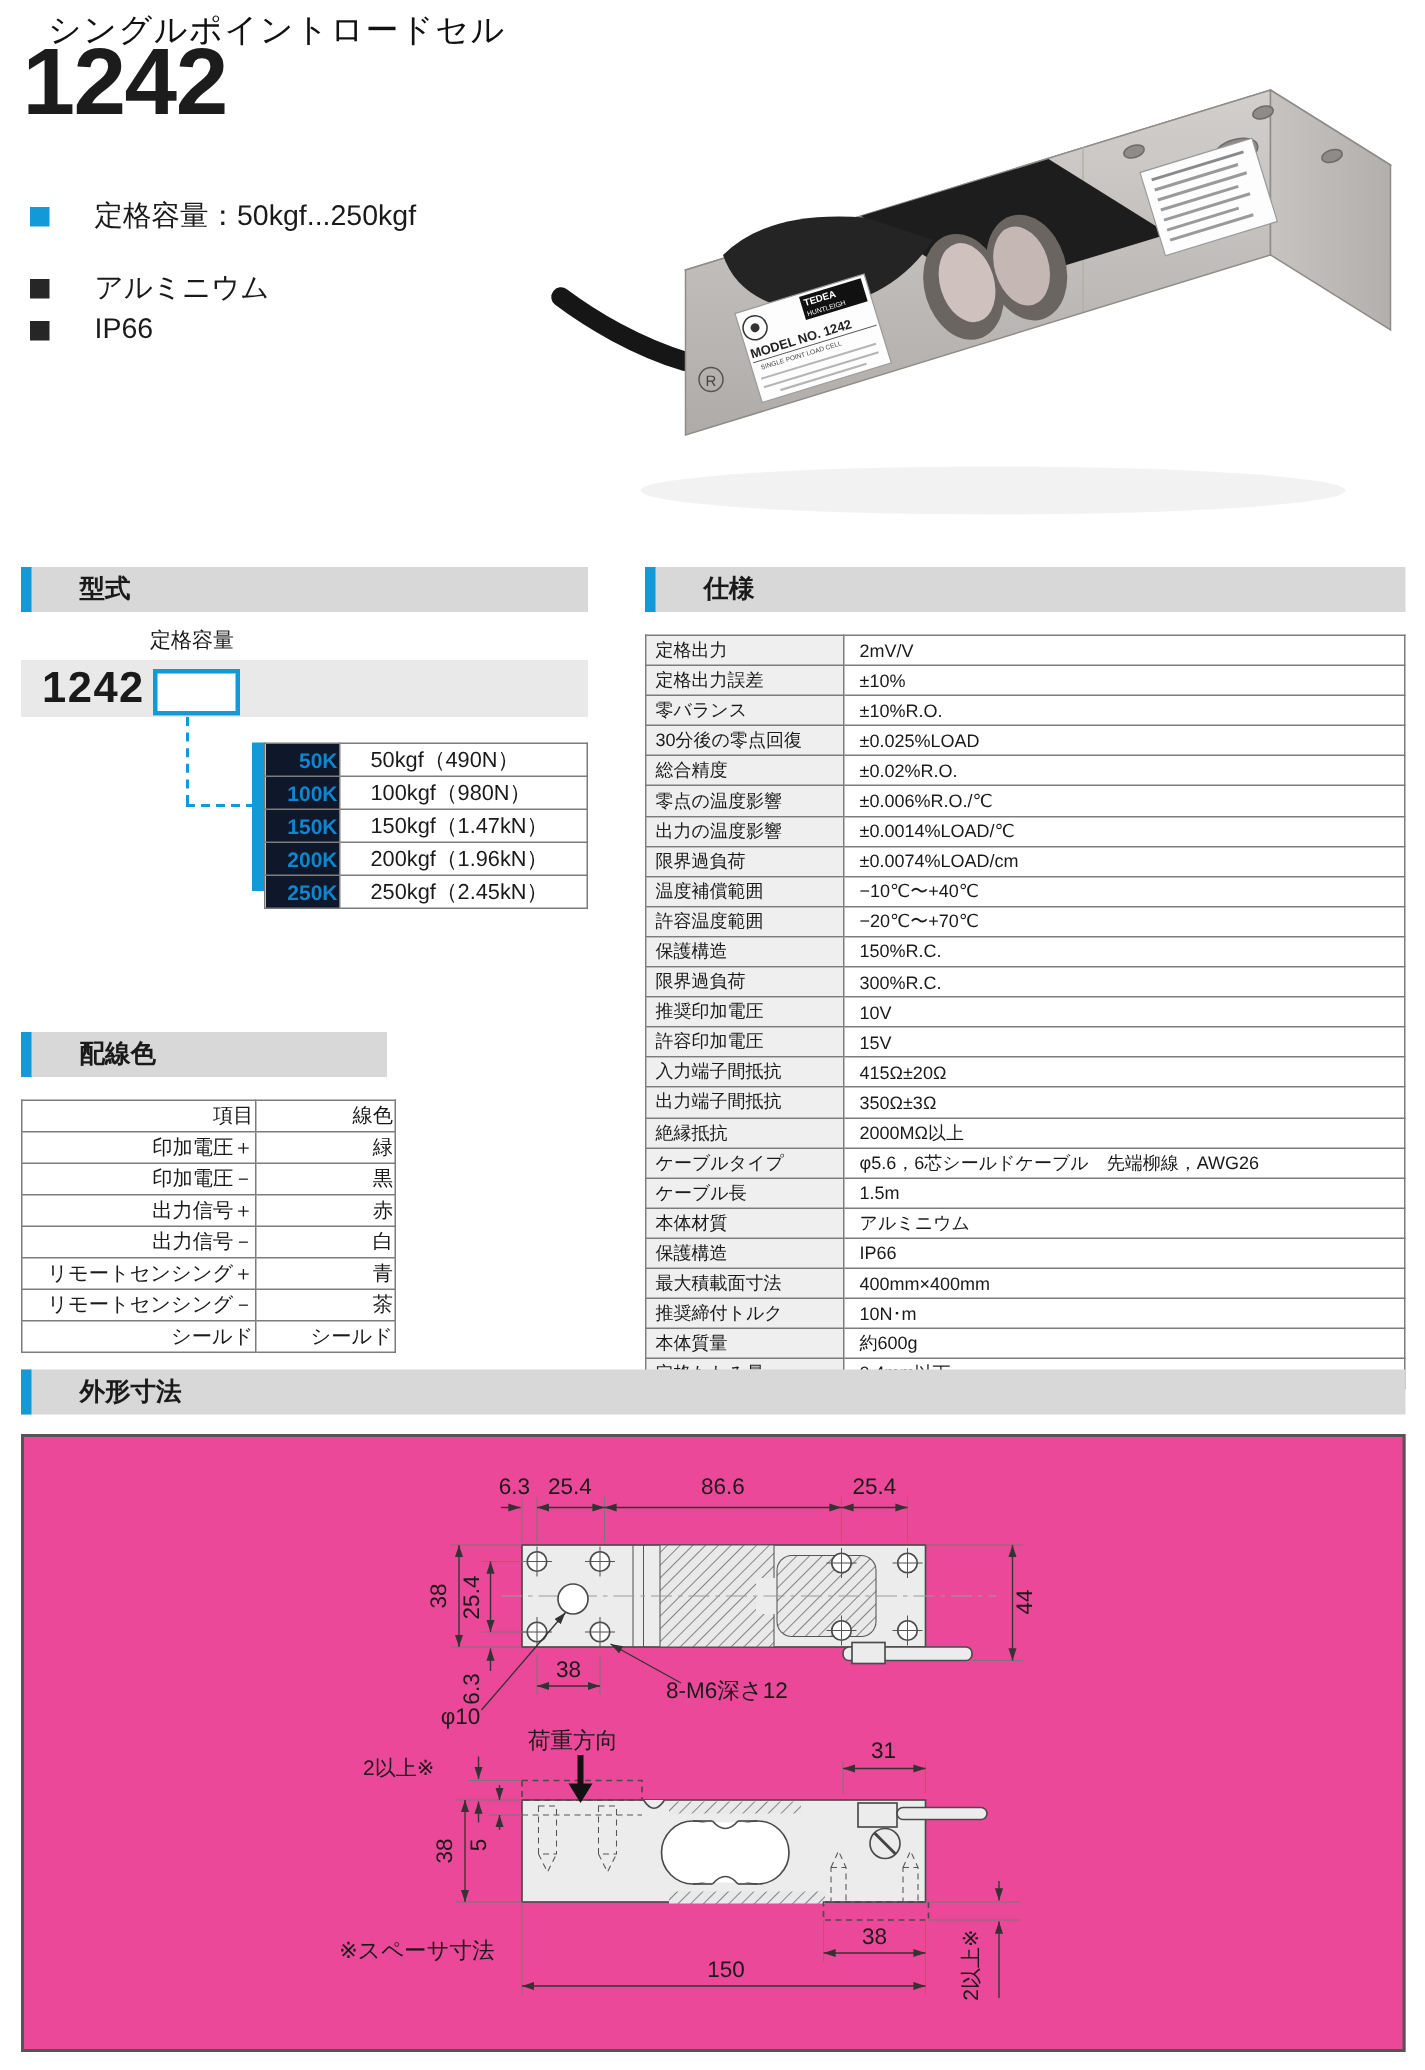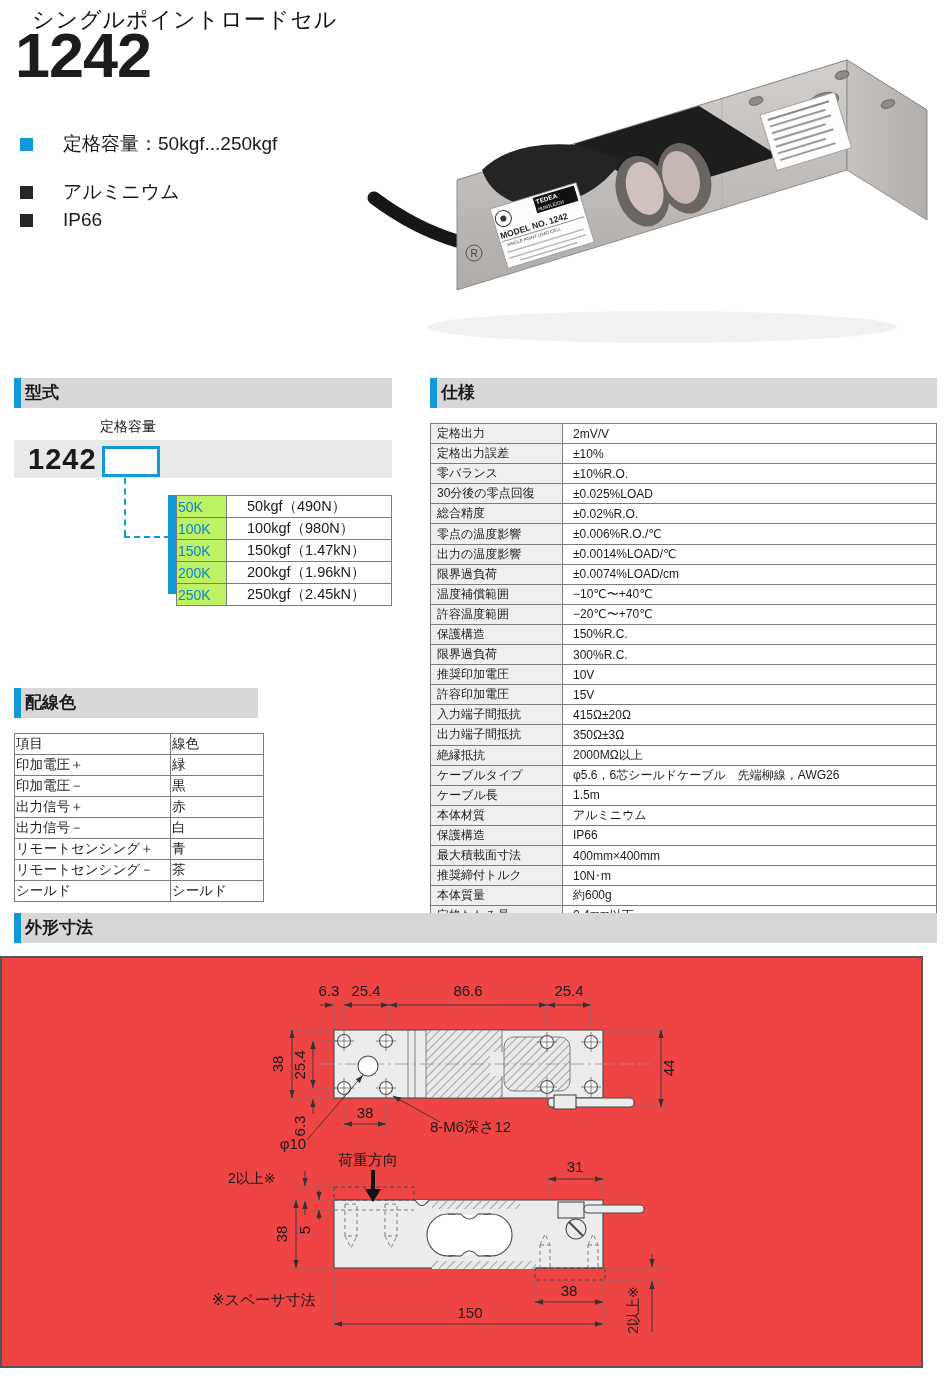--- a/index.html
+++ b/index.html
@@ -13,54 +13,54 @@
   
   .subtitle{left:32px;top:5px;font-size:22px;letter-spacing:1px;color:#111;}
   .model-big{left:15px;top:22px;font-size:63px;font-weight:800;letter-spacing:-1px;color:#1c1c1c;line-height:1.05;}
   .bullet{left:20px;display:flex;align-items:center;font-size:19px;gap:16px;}
   .bullet .sq{width:13px;height:13px;margin-right:14px;background:#262626;flex:0 0 auto;}
   .bullet.accent .sq{background:#1199d8;}
 
   
   .sec-head{
     height:30px;background:#d8d8d8;border-left:7px solid #1199d8;
-    font-size:17px;font-weight:bold;line-height:30px;padding-left:4px;box-sizing:border-box;
+    font-size:17px;font-weight:bold;line-height:30px;padding-left:32px;box-sizing:border-box;
   }
 
   
   .cap-label{left:100px;top:418px;font-size:14px;}
   .model-band{left:14px;top:440px;width:378px;height:38px;background:#e9e9e9;}
   .model-prefix{position:absolute;left:14px;top:0;font-size:29px;font-weight:bold;line-height:38px;letter-spacing:1px;}
   .model-box{position:absolute;left:88px;top:6px;width:52px;height:25px;background:#fff;border:3px solid #1199d8;}
   .v-dash{left:124px;top:478px;height:58px;width:0;border-left:2px dashed #1199d8;}
   .h-dash{left:124px;top:536px;width:46px;height:0;border-top:2px dashed #1199d8;}
   .cap-bar{left:168px;top:495px;width:8px;height:99px;background:#1199d8;}
 
   table{border-collapse:collapse;table-layout:fixed;}
   td,th{border:1px solid #7c7c7c;overflow:hidden;white-space:nowrap;}
 
   .cap-table{left:176px;top:495px;width:216px;border:1px solid #4d4d4d;}
   .cap-table td{height:18.6px;font-size:14.5px;}
-  .cap-table td.c0{width:47px;background:#bef264;color:#0b86cf;font-weight:normal;text-align:left;font-size:14px;}
+  .cap-table td.c0{width:47px;background:#0f172a;color:#0b86cf;font-weight:bold;text-align:right;font-size:14px;}
   .cap-table td.c1{padding-left:20px;}
 
   
   .wire-table{left:14px;top:733px;width:244px;border:1px solid #4d4d4d;}
   .wire-table th{width:153px;font-weight:normal;}
   .wire-table th+th{width:90px;}
-  .wire-table td,.wire-table th{height:17.3px;font-size:13.5px;text-align:left;}
+  .wire-table td,.wire-table th{height:17.3px;font-size:13.5px;text-align:right;}
 
   
   .spec-table{left:430px;top:423px;width:507px;border:1.5px solid #4d4d4d;}
   .spec-table td{height:17.1px;font-size:12px;}
   .spec-table td.c0{width:124px;background:#efefef;padding-left:6px;}
   .spec-table td.c1{padding-left:10px;}
 
   
-  .draw-box{left:0;top:956px;width:919px;height:408px;border:2px solid #555;background:#ef4444;}
+  .draw-box{left:14px;top:956px;width:919px;height:408px;border:2px solid #555;background:#ec4899;}
   .draw-box svg{display:block;}
   svg text.dt{font-size:15px;fill:#1a1a1a;font-family:"Liberation Sans","DejaVu Sans",sans-serif;}
   svg text.sm{font-size:14px;}
   .ln{stroke:#4a4a4a;stroke-width:1.1;}
   .thin{stroke:#555;stroke-width:.7;}
   .dim{stroke:#333;stroke-width:.9;}
   .ext{stroke:#777;stroke-width:.7;}
   .dash{stroke-dasharray:4 3;}
   .cl{stroke:#999;stroke-width:.8;stroke-dasharray:14 4 3 4;}
 </style>

